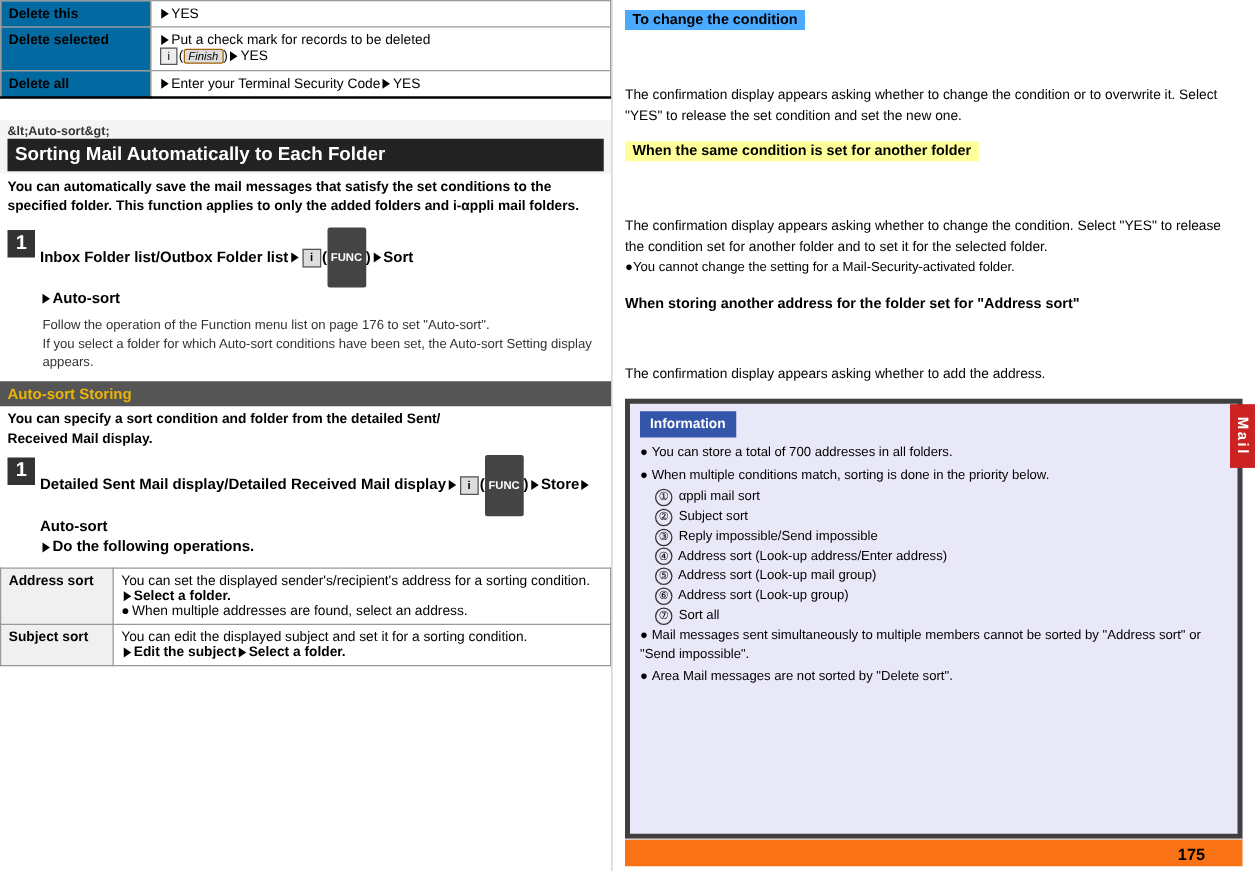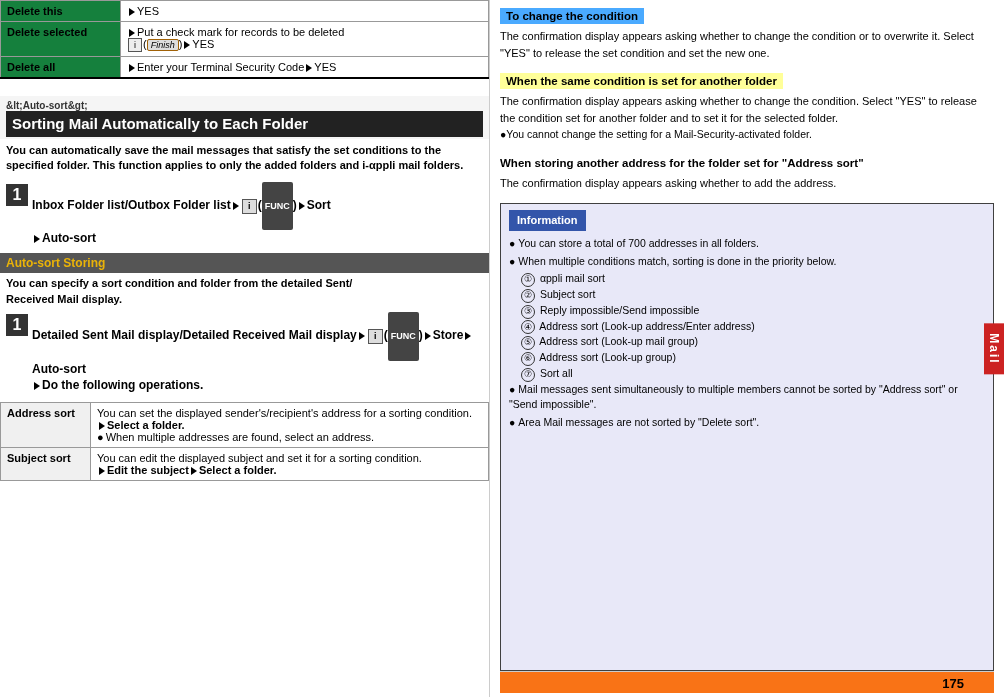--- a/index.html
+++ b/index.html
@@ -30,21 +30,21 @@
     }
     .delete-table td {
       border: 1px solid #999;
       padding: 4px 6px;
       vertical-align: top;
       font-size: 11px;
     }
     .delete-table td:first-child {
       font-weight: bold;
       width: 120px;
-      background: #15803d;
+      background: #0369a1;
     }
     .finish-btn {
       display: inline-block;
       border: 1px solid #a16207;
       border-radius: 2px;
       background: #ddd;
       font-size: 9px;
       padding: 0 3px;
       font-style: italic;
     }
@@ -179,20 +179,21 @@
       font-size: 11.5px;
       font-weight: bold;
       padding: 2px 6px;
       display: inline-block;
       margin-bottom: 4px;
     }
     .section-text {
       font-size: 11px;
       line-height: 1.5;
       margin-bottom: 6px;
+      margin-top: 40px;
     }
 
     .folder-highlight {
       background: #ffff99;
       color: #000;
       font-size: 11.5px;
       font-weight: bold;
       padding: 2px 6px;
       display: inline-block;
       margin-bottom: 4px;
@@ -201,21 +202,21 @@
     .address-title {
       font-size: 11.5px;
       font-weight: bold;
       line-height: 1.4;
       margin-bottom: 4px;
     }
 
     
     .info-box {
       background: #e8e8f8;
-      border: 1px solid #404040;
+      border: 4px solid #404040;
       padding: 6px 8px;
       font-size: 10.5px;
       line-height: 1.5;
       flex: 1;
     }
     .info-title {
       background: #3355aa;
       color: #fff;
       font-size: 11px;
       font-weight: bold;
@@ -342,20 +343,24 @@
     <p>You can automatically save the mail messages that satisfy the set conditions to the specified folder. This function applies to only the added folders and i-αppli mail folders.</p>
   </div>
 
   <div class="step-section">
     <div class="step-row">
       <div class="step-num">1</div>
       <div class="step-content">
         Inbox Folder list/Outbox Folder list<span class="arrow-tri"></span><span class="inline-icon">i</span>(<span class="func-inline">FUNC</span>)<span class="arrow-tri"></span>Sort<br><span class="arrow-tri"></span>Auto-sort
       </div>
     </div>
+    <div class="step-note">
+      Follow the operation of the Function menu list on page 176 to set "Auto-sort".<br>
+      If you select a folder for which Auto-sort conditions have been set, the Auto-sort Setting display appears.
+    </div>
   </div>
 
   <div class="storing-header">Auto-sort Storing</div>
   <div class="storing-body">
     You can specify a sort condition and folder from the detailed Sent/<br>Received Mail display.
   </div>
 
   <div class="step2-section">
     <div class="step-row">
       <div class="step-num">1</div>

